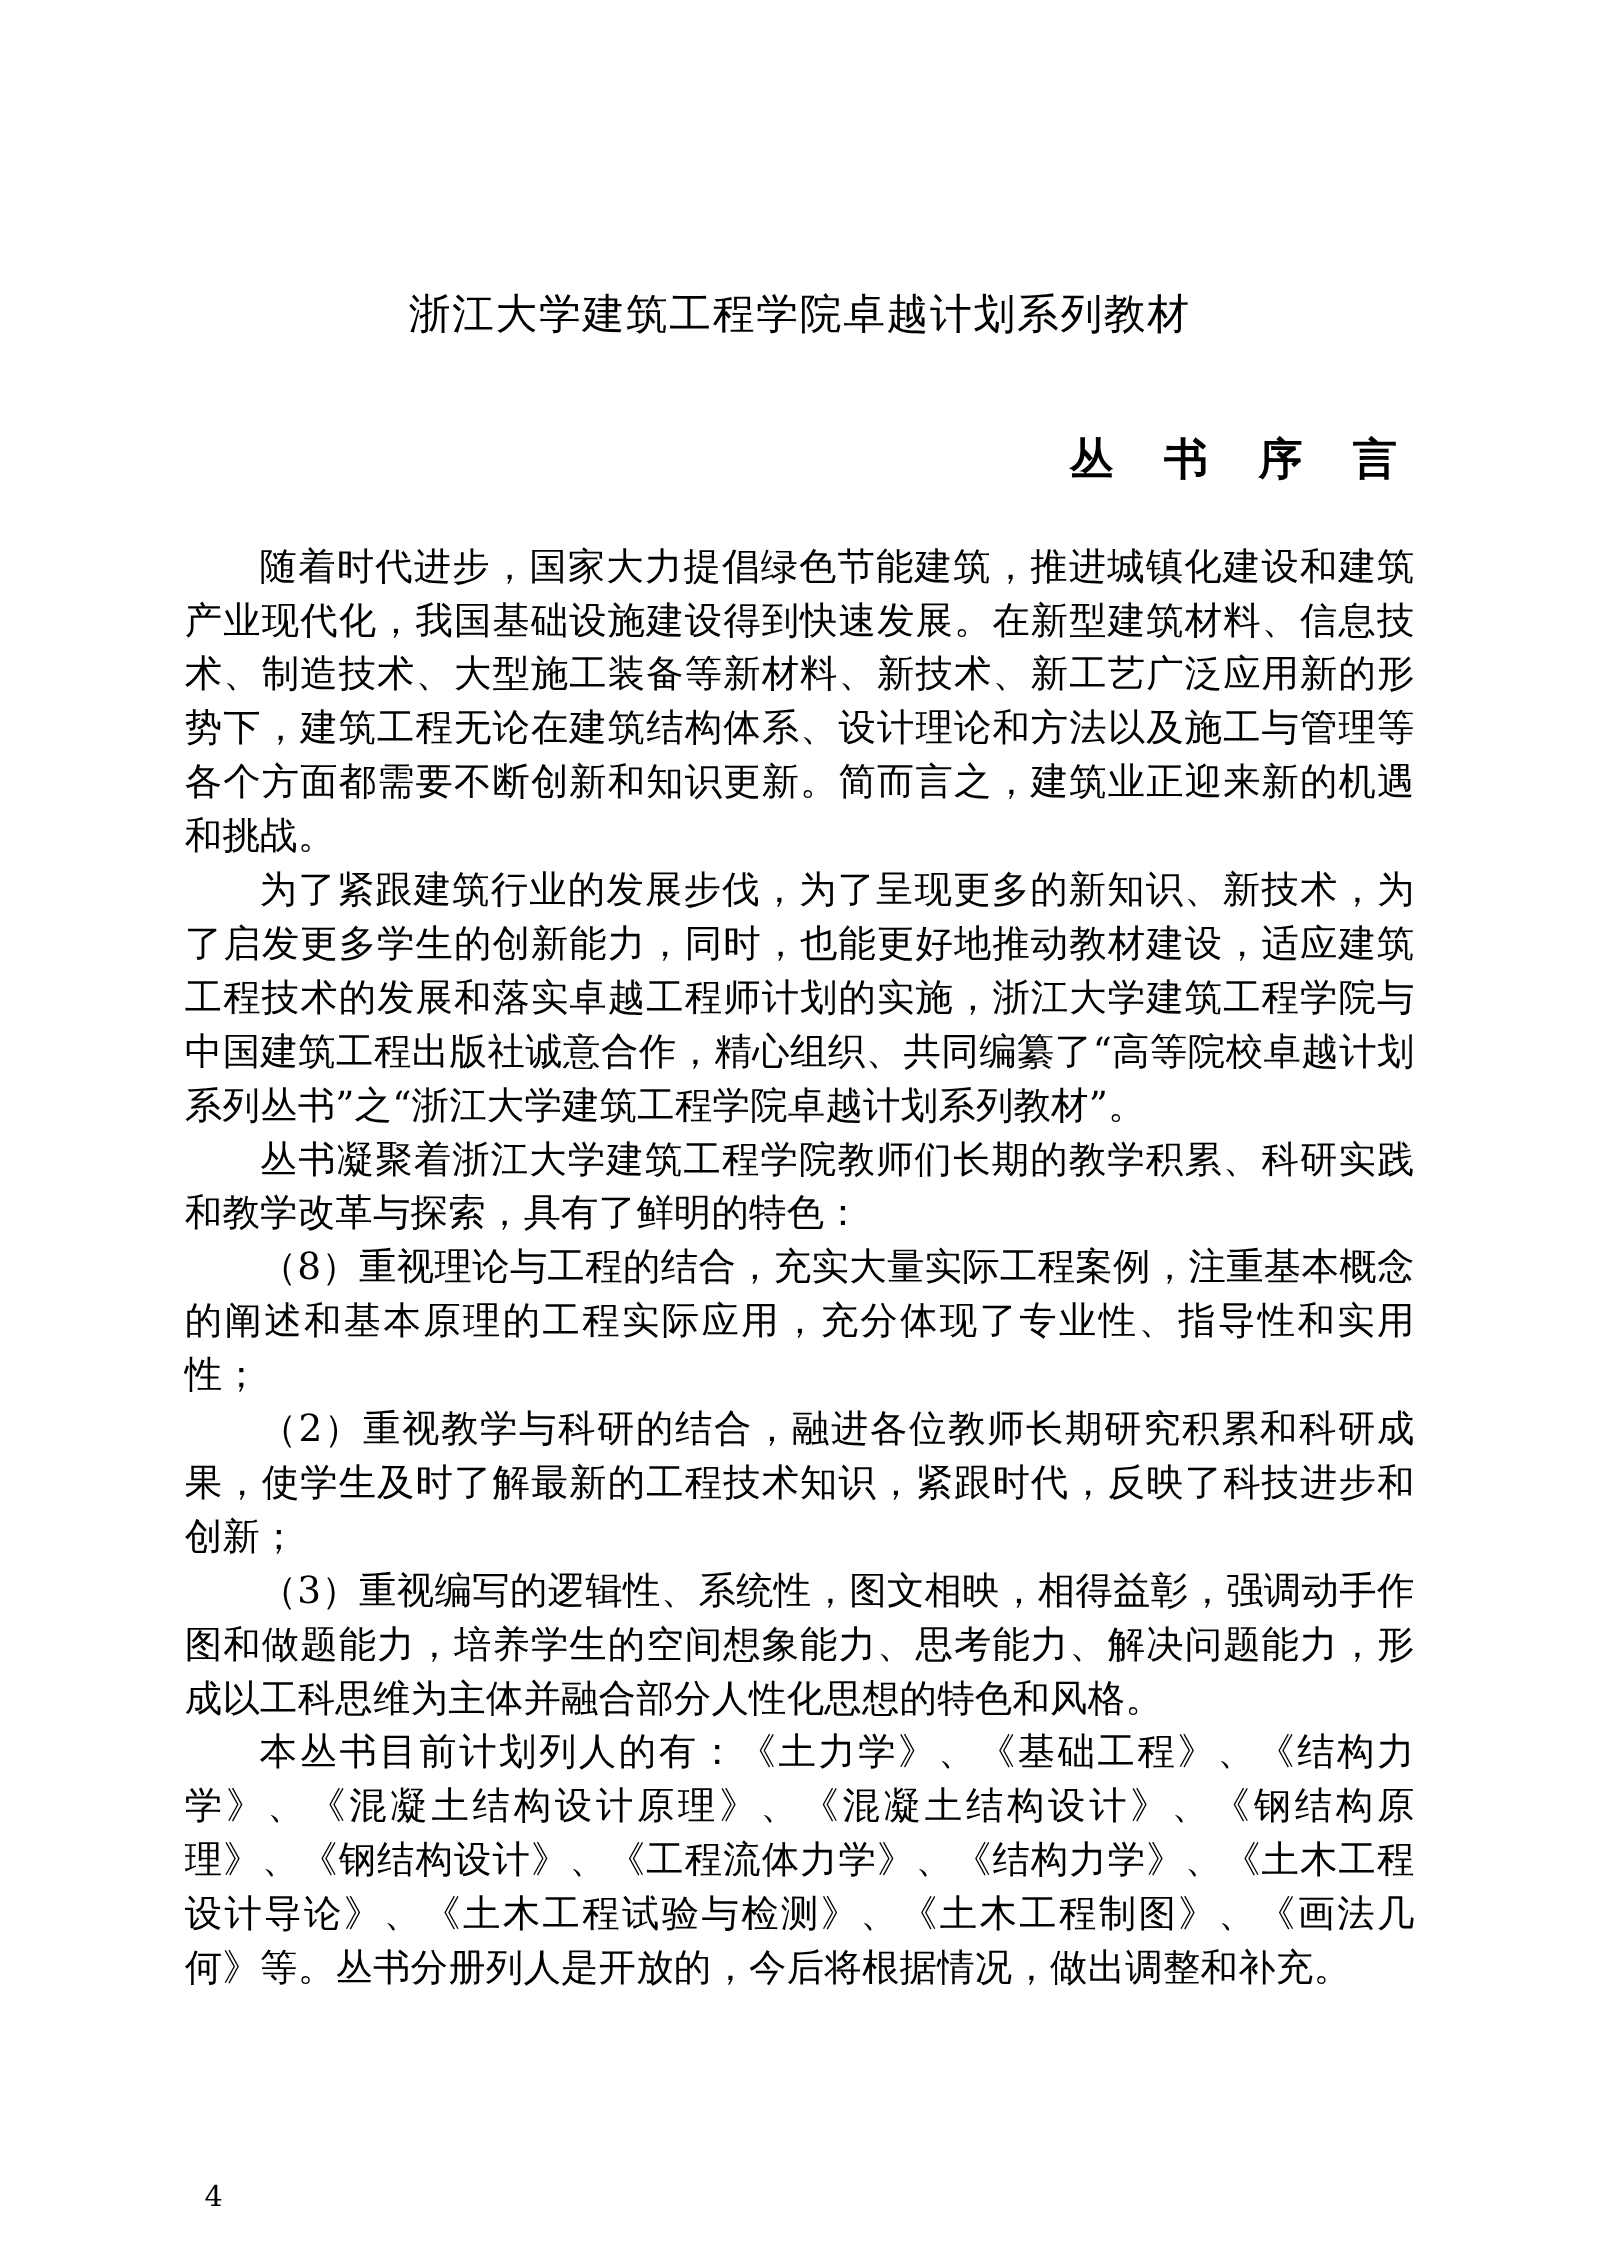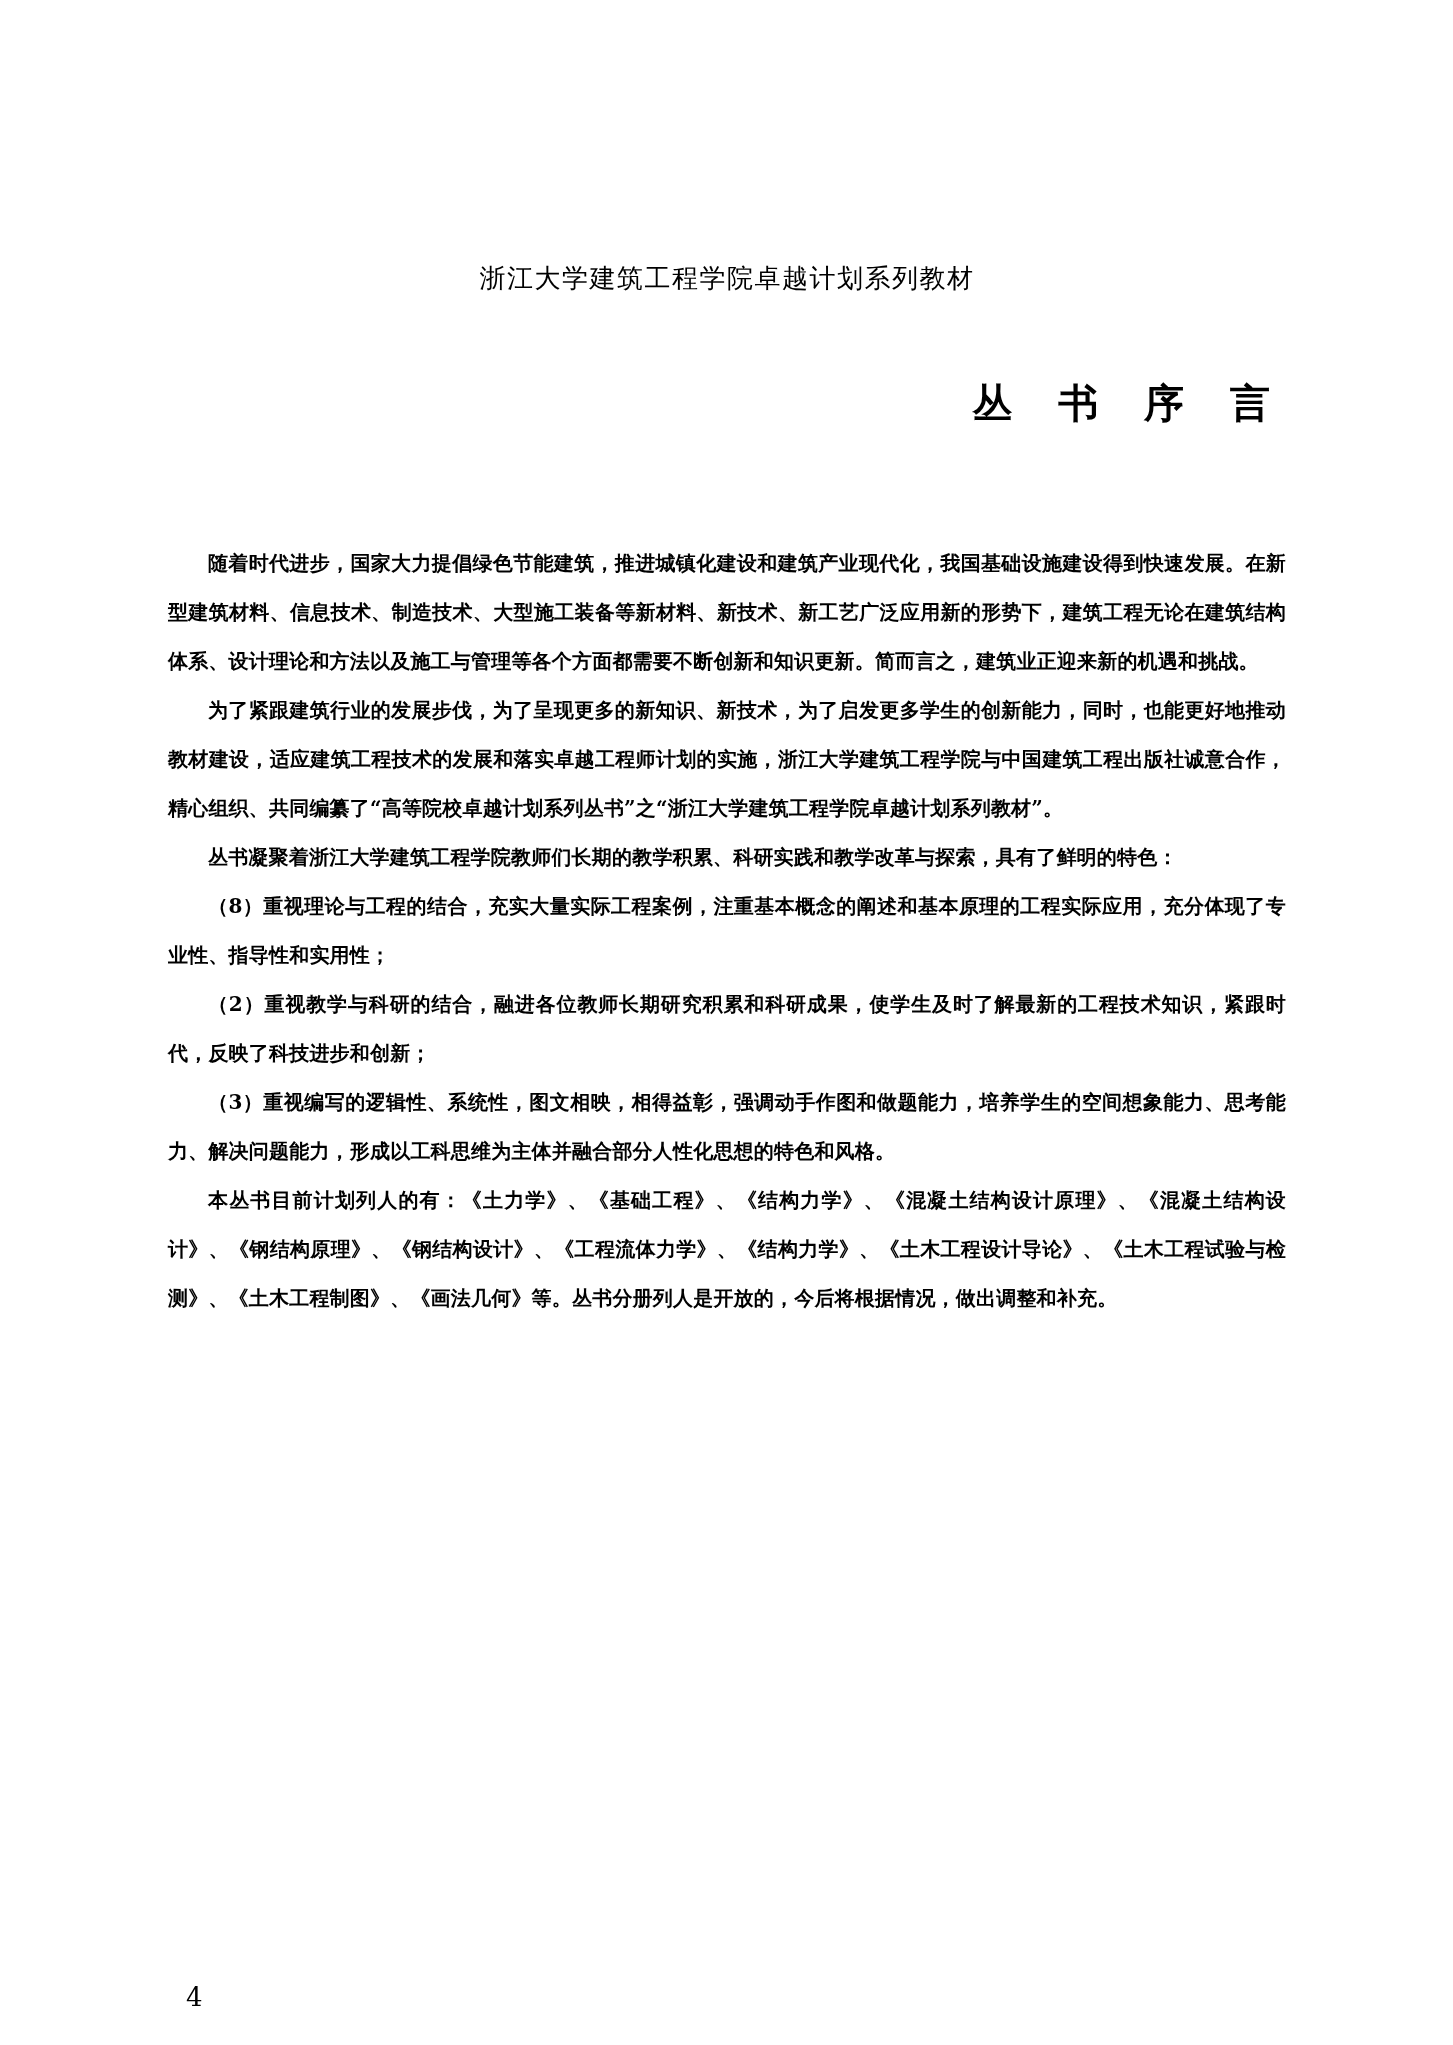--- a/index.html
+++ b/index.html
@@ -25,21 +25,21 @@
     position: absolute;
     left: 168px;
     top: 0;
     width: 1118px;
   }
 
   
   .series-title {
     margin-top: 262px;
     text-align: center;
-    font-size: 26px;
+    font-size: 38px;
     line-height: 1.25;
     font-weight: 400;
     letter-spacing: 1.5px;
     font-family: "DejaVu Serif", "Liberation Serif", serif;
     white-space: nowrap;
   }
 
   
   .main-heading {
     margin-top: 84px;
@@ -47,27 +47,26 @@
     font-size: 40px;
     font-weight: bold;
     letter-spacing: 16px;
     text-indent: 16px;
     line-height: 1.2;
     font-family: "DejaVu Serif", "Liberation Serif", serif;
   }
 
   
   .body-text {
-    margin-top: 112px;
-    font-size: 20px;
+    margin-top: 49px;
+    font-size: 34px;
     line-height: 49px;
     text-align: justify;
     text-justify: inter-ideograph;
     letter-spacing: 0.2px;
-    font-weight: bold;
   }
   .body-text p {
     margin: 0;
     text-indent: 2em;
     text-align: justify;
     text-justify: inter-ideograph;
   }
 
   
   .folio {

